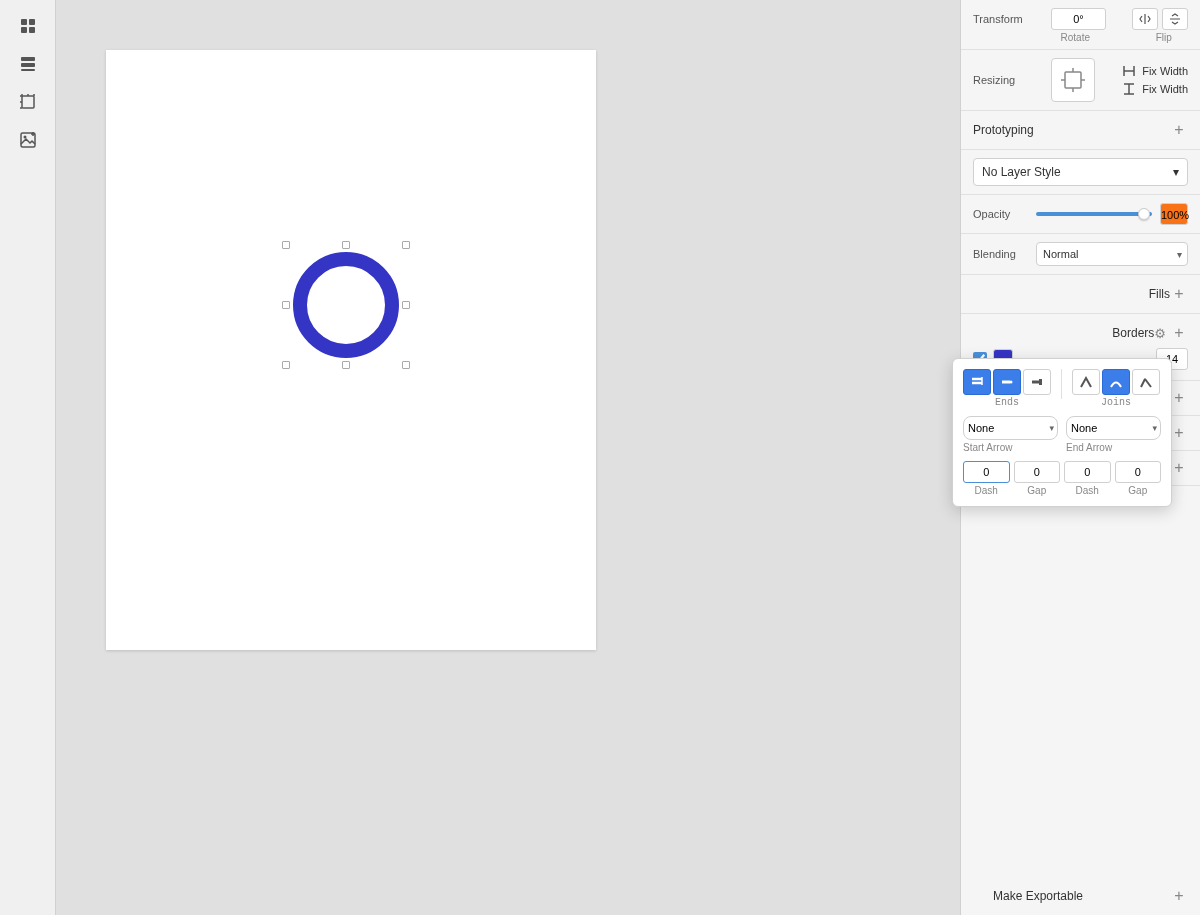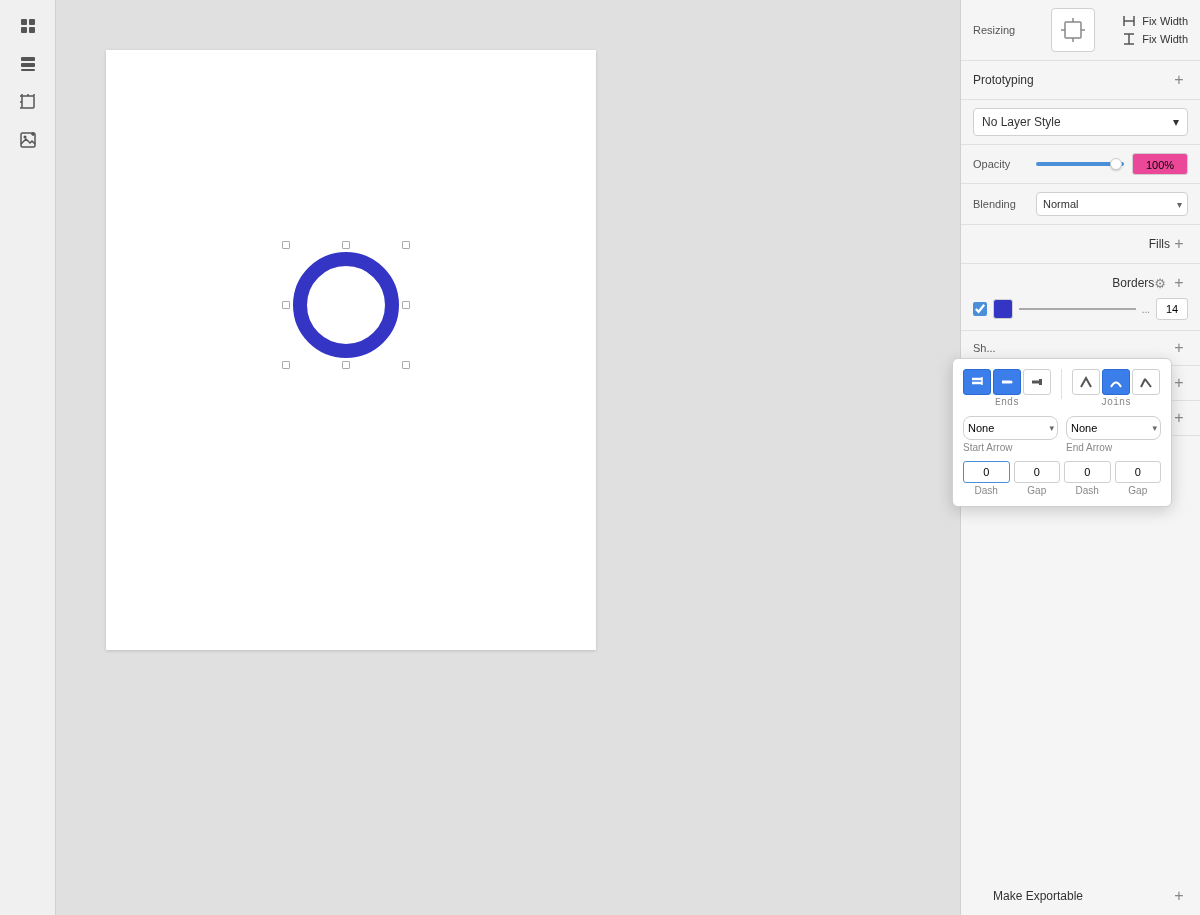--- a/index.html
+++ b/index.html
@@ -263,25 +263,25 @@
       height: 12px;
       background: white;
       border: 1px solid #ccc;
       border-radius: 50%;
       position: absolute;
       top: -4px;
       right: 2px;
       box-shadow: 0 1px 2px rgba(0,0,0,0.2);
     }
     .opacity-value {
-      width: 56px;
+      width: 28px;
       height: 22px;
       border: 1px solid #d0d0d0;
       border-radius: 3px;
-      background: #ec4899;
+      background: #f97316;
       font-size: 11px;
       text-align: center;
       line-height: 22px;
     }
 
     
     .blending-section {
       padding: 8px 12px;
       border-bottom: 1px solid #e0e0e0;
     }
@@ -580,20 +580,43 @@
       <div class="selection-handle" style="bottom:-4px;right:-4px;"></div>
       <svg viewBox="0 0 120 120" xmlns="http://www.w3.org/2000/svg">
         <circle cx="60" cy="60" r="46" fill="none" stroke="#3535c5" stroke-width="14"></circle>
       </svg>
     </div>
   </div>
 </div>
 
 <div class="right-panel">
 
+  <div class="transform-section">
+    <div class="transform-row">
+      <span class="transform-label">Transform</span>
+      <input class="transform-input" type="text" value="0°" style="width: 55px;">
+      <div style="flex:1;"></div>
+      <div class="flip-btns">
+        <button class="flip-btn">
+          <svg width="14" height="14" viewBox="0 0 14 14" fill="none">
+            <path d="M7 2 L7 12 M4 4 L2 7 L4 10 M10 4 L12 7 L10 10" stroke="#555" stroke-width="1.2" fill="none"></path>
+          </svg>
+        </button>
+        <button class="flip-btn">
+          <svg width="14" height="14" viewBox="0 0 14 14" fill="none">
+            <path d="M2 7 L12 7 M4 4 L7 2 L10 4 M4 10 L7 12 L10 10" stroke="#555" stroke-width="1.2" fill="none"></path>
+          </svg>
+        </button>
+      </div>
+    </div>
+    <div class="transform-sub">
+      <span class="sub-label">Rotate</span>
+      <span class="sub-label" style="margin-left:20px;">Flip</span>
+    </div>
+  </div>
 
   <div class="resizing-section">
     <div class="resizing-row">
       <span class="resizing-label">Resizing</span>
       <div class="resizing-icon">
         <svg width="32" height="32" viewBox="0 0 32 32" fill="none">
           <rect x="8" y="8" width="16" height="16" rx="1" stroke="#888" stroke-width="1.5" fill="none"></rect>
           <line x1="4" y1="16" x2="8" y2="16" stroke="#888" stroke-width="1.5"></line>
           <line x1="24" y1="16" x2="28" y2="16" stroke="#888" stroke-width="1.5"></line>
           <line x1="16" y1="4" x2="16" y2="8" stroke="#888" stroke-width="1.5"></line>

